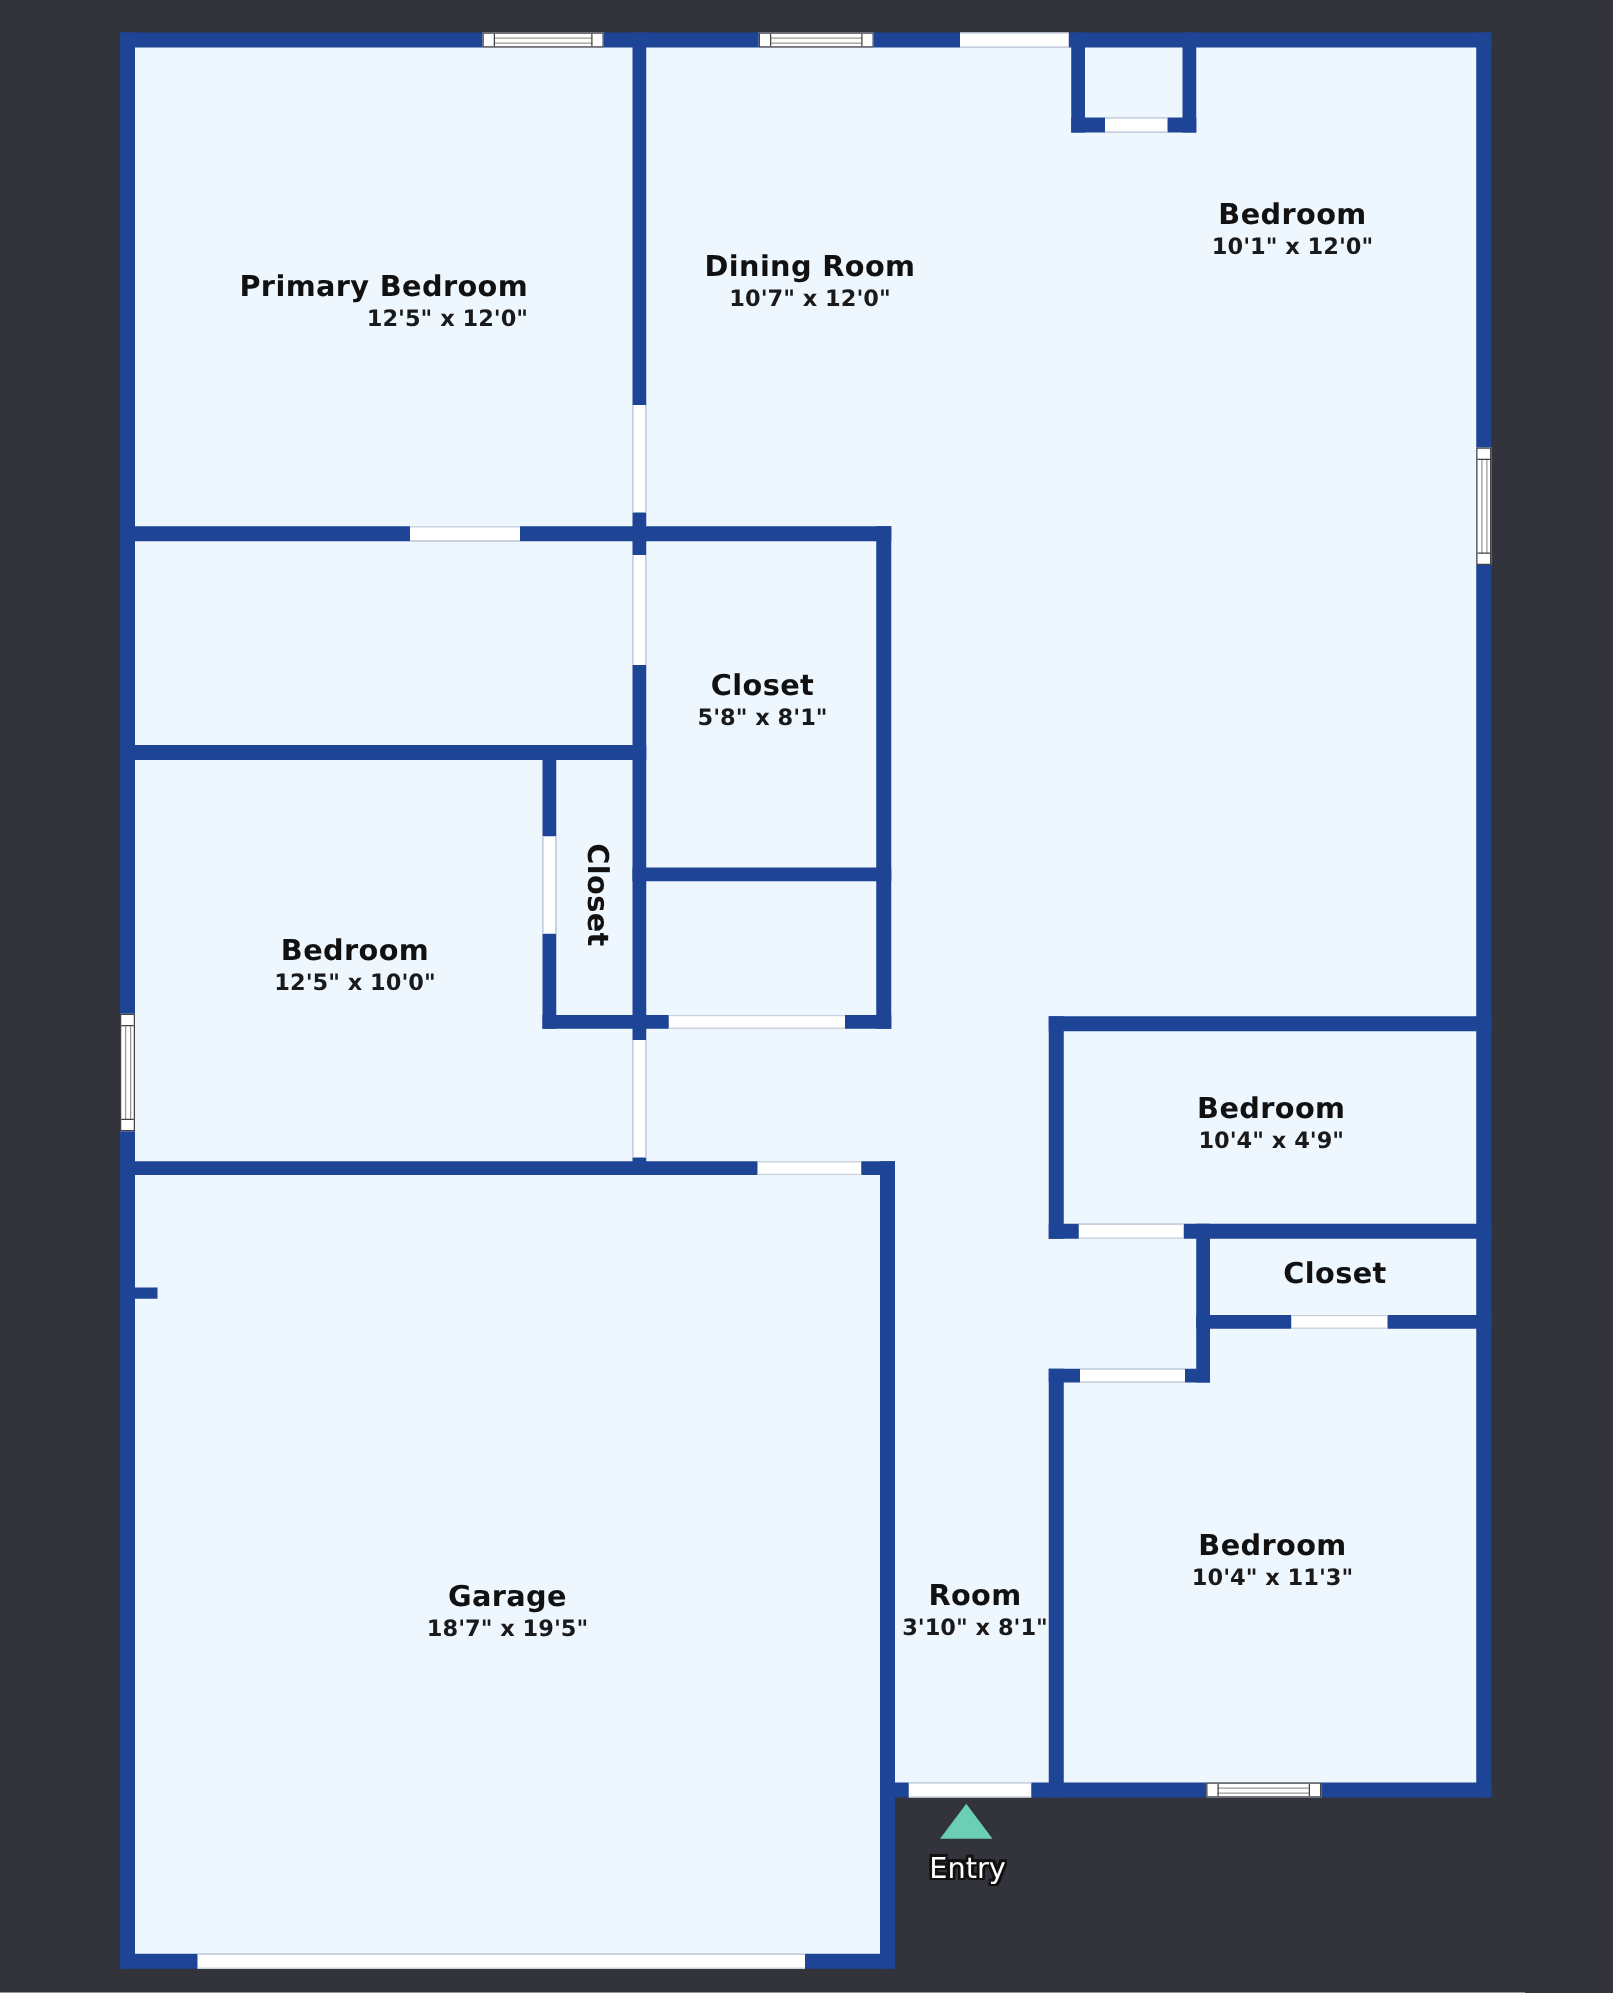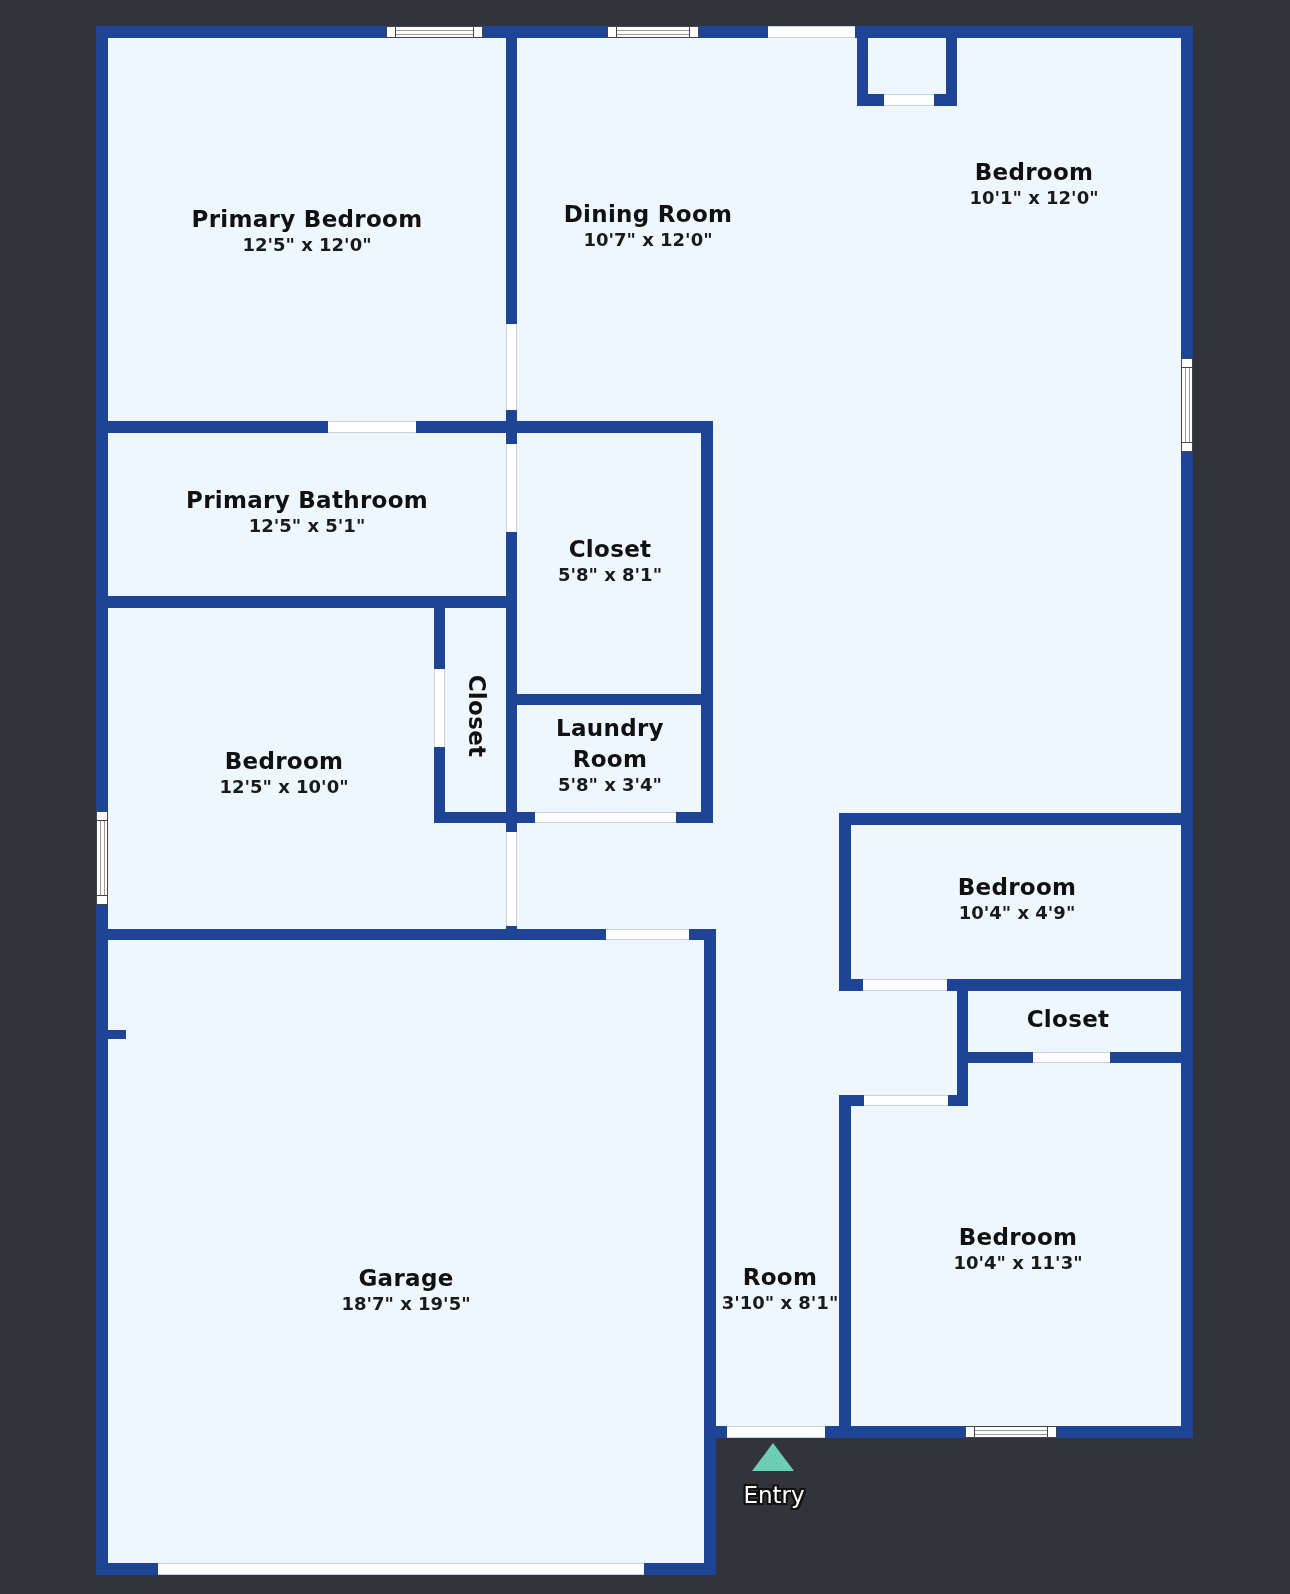--- a/index.html
+++ b/index.html
@@ -82,51 +82,42 @@
   <div class="door h" style="left:864px;top:1095px;width:84px;height:11px;"></div>
   <div class="door h" style="left:727px;top:1426px;width:98px;height:12px;"></div>
   <div class="door h" style="left:158px;top:1563px;width:486px;height:12px;"></div>
 
   <div class="win h" style="left:386px;top:26px;width:97px;height:12px;"></div>
   <div class="win h" style="left:607px;top:26px;width:92px;height:12px;"></div>
   <div class="win v" style="left:1181px;top:358px;width:12px;height:94px;"></div>
   <div class="win v" style="left:96px;top:811px;width:12px;height:94px;"></div>
   <div class="win h" style="left:965px;top:1426px;width:92px;height:12px;"></div>
 
-  <div class="label" style="left:307px;top:205px;">
+  <div class="label" style="left:307px;top:216px;text-align:right;">
     <span class="name">Primary Bedroom</span>
     <span class="dim">12'5" x 12'0"</span>
   </div>
   <div class="label" style="left:648px;top:200px;">
     <span class="name">Dining Room</span>
     <span class="dim">10'7" x 12'0"</span>
   </div>
   <div class="label" style="left:1034px;top:158px;">
     <span class="name">Bedroom</span>
     <span class="dim">10'1" x 12'0"</span>
   </div>
-  <div class="label" style="left:307px;top:486px;">
-    <span class="name">Primary Bathroom</span>
-    <span class="dim">12'5" x 5'1"</span>
-  </div>
   <div class="label" style="left:610px;top:535px;">
     <span class="name">Closet</span>
     <span class="dim">5'8" x 8'1"</span>
   </div>
   <div class="label" style="left:284px;top:747px;">
     <span class="name">Bedroom</span>
     <span class="dim">12'5" x 10'0"</span>
   </div>
   <div class="label rot" style="left:477px;top:716px;">
     <span class="name">Closet</span>
-  </div>
-  <div class="label" style="left:610px;top:714px;">
-    <span class="name">Laundry</span>
-    <span class="name" style="margin-top:3px;">Room</span>
-    <span class="dim">5'8" x 3'4"</span>
   </div>
   <div class="label" style="left:1017px;top:873px;">
     <span class="name">Bedroom</span>
     <span class="dim">10'4" x 4'9"</span>
   </div>
   <div class="label" style="left:1068px;top:1005px;">
     <span class="name">Closet</span>
   </div>
   <div class="label" style="left:406px;top:1224px;margin-top:40px;">
     <span class="name">Garage</span>

